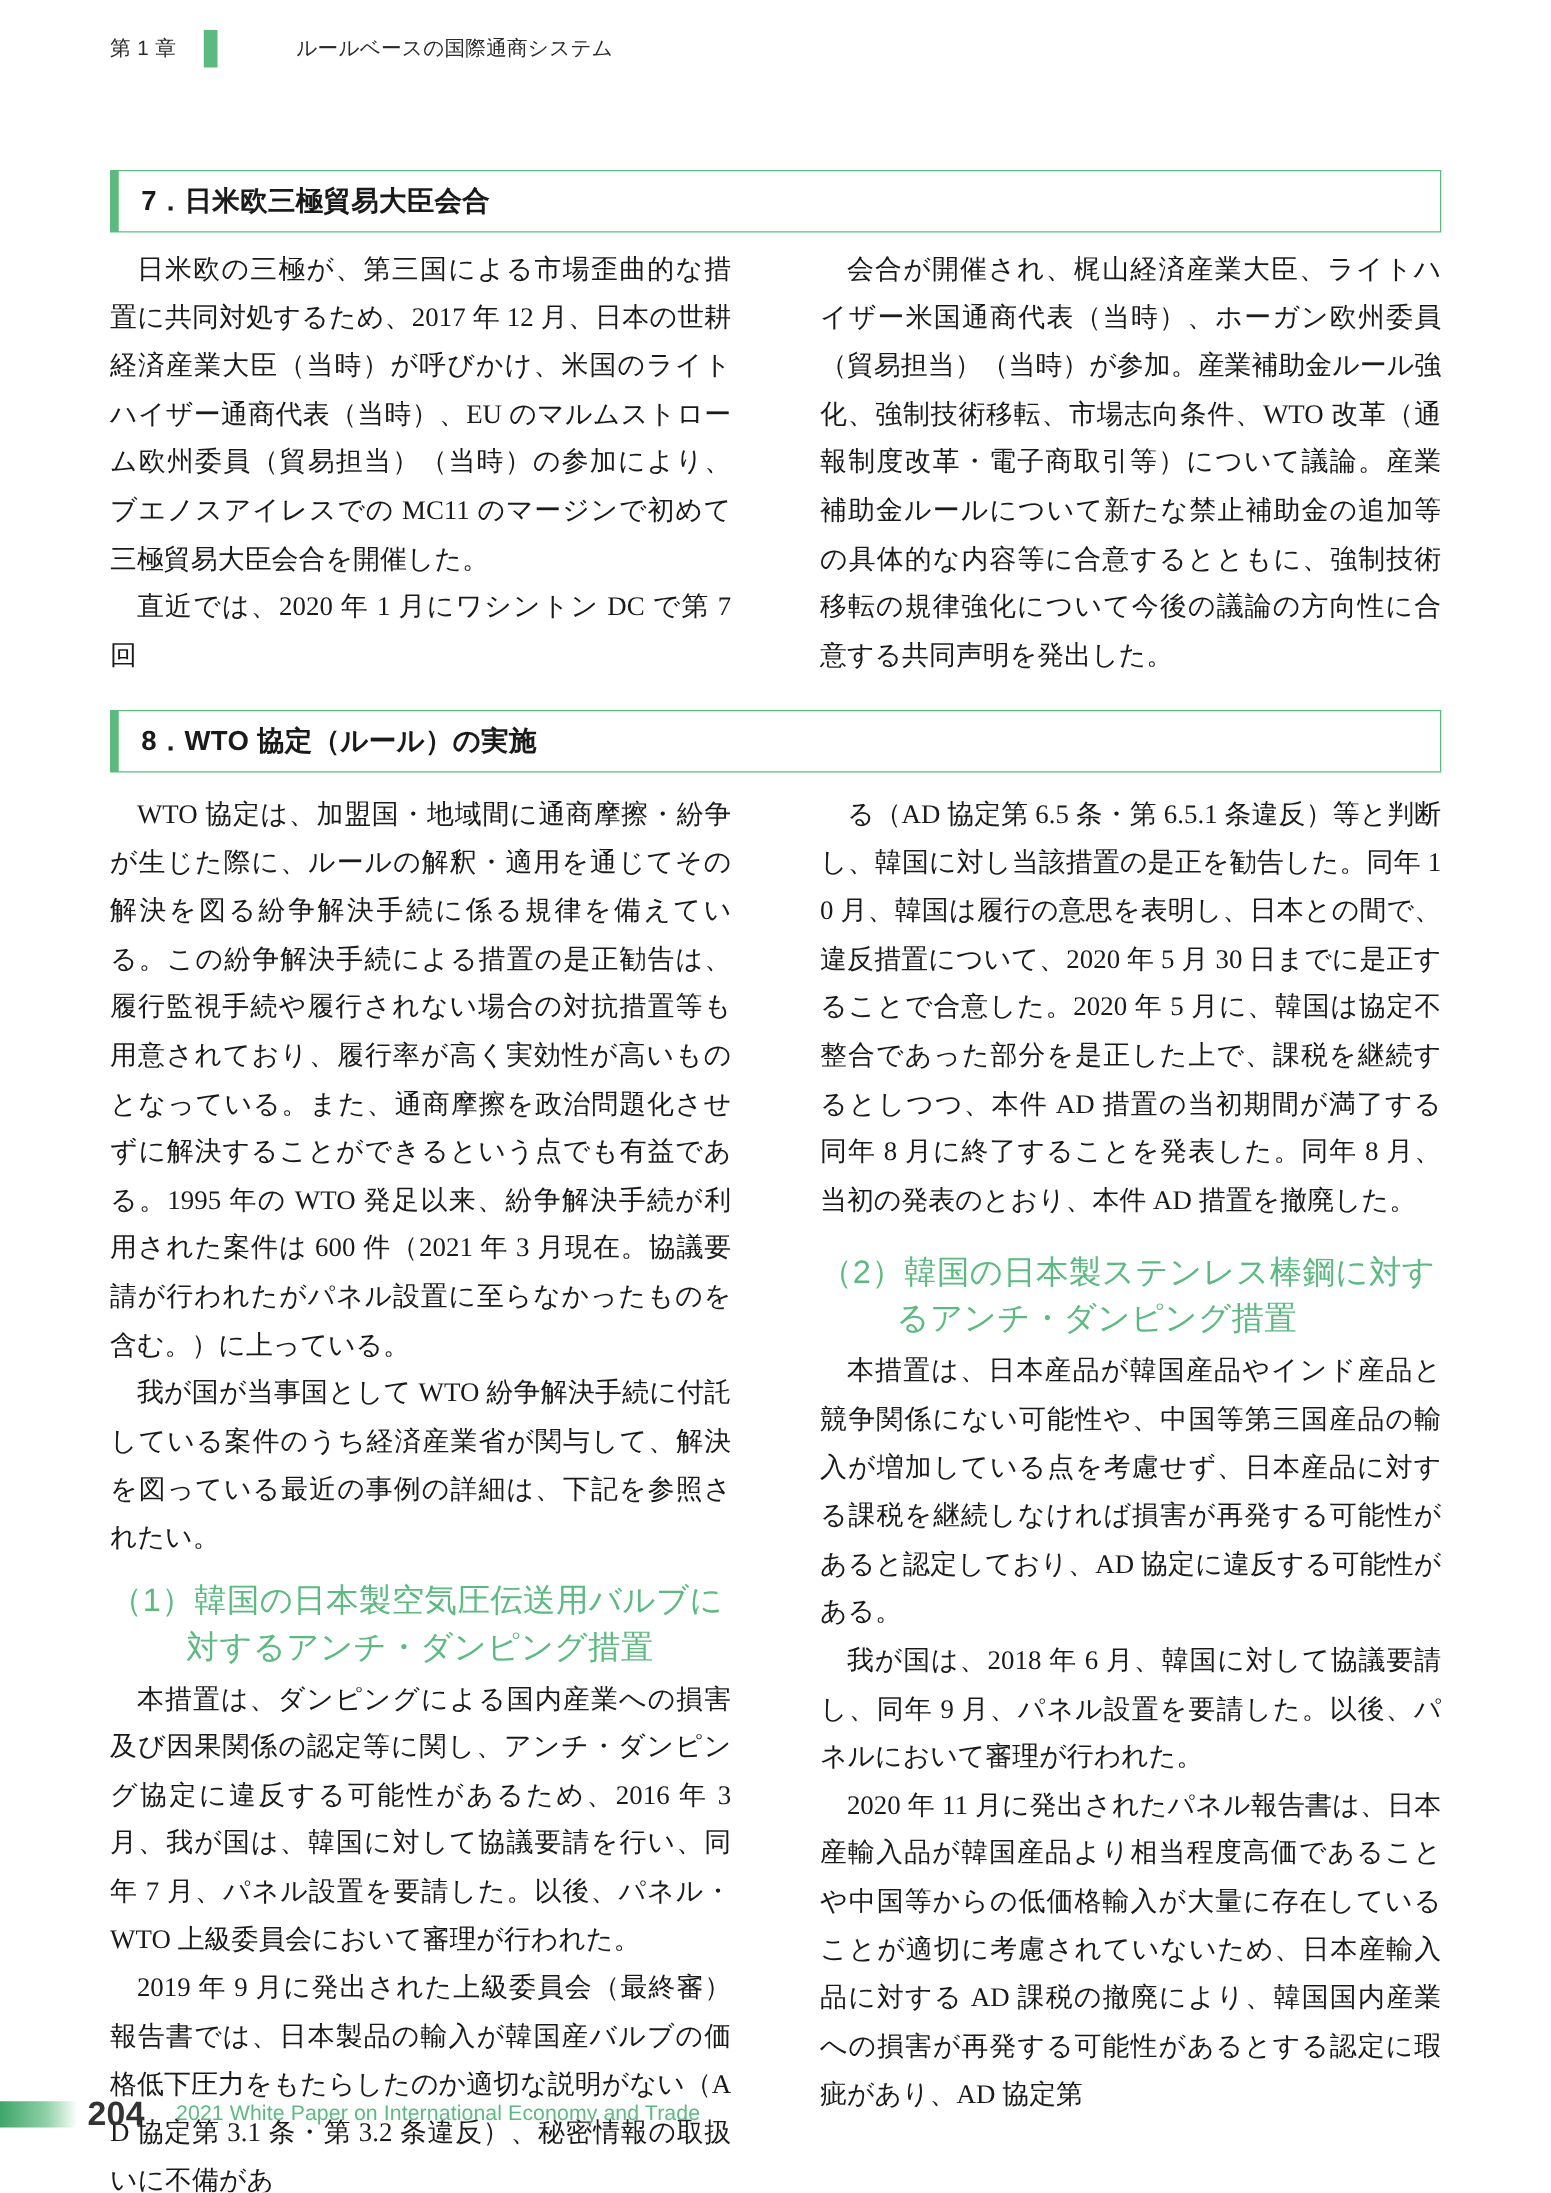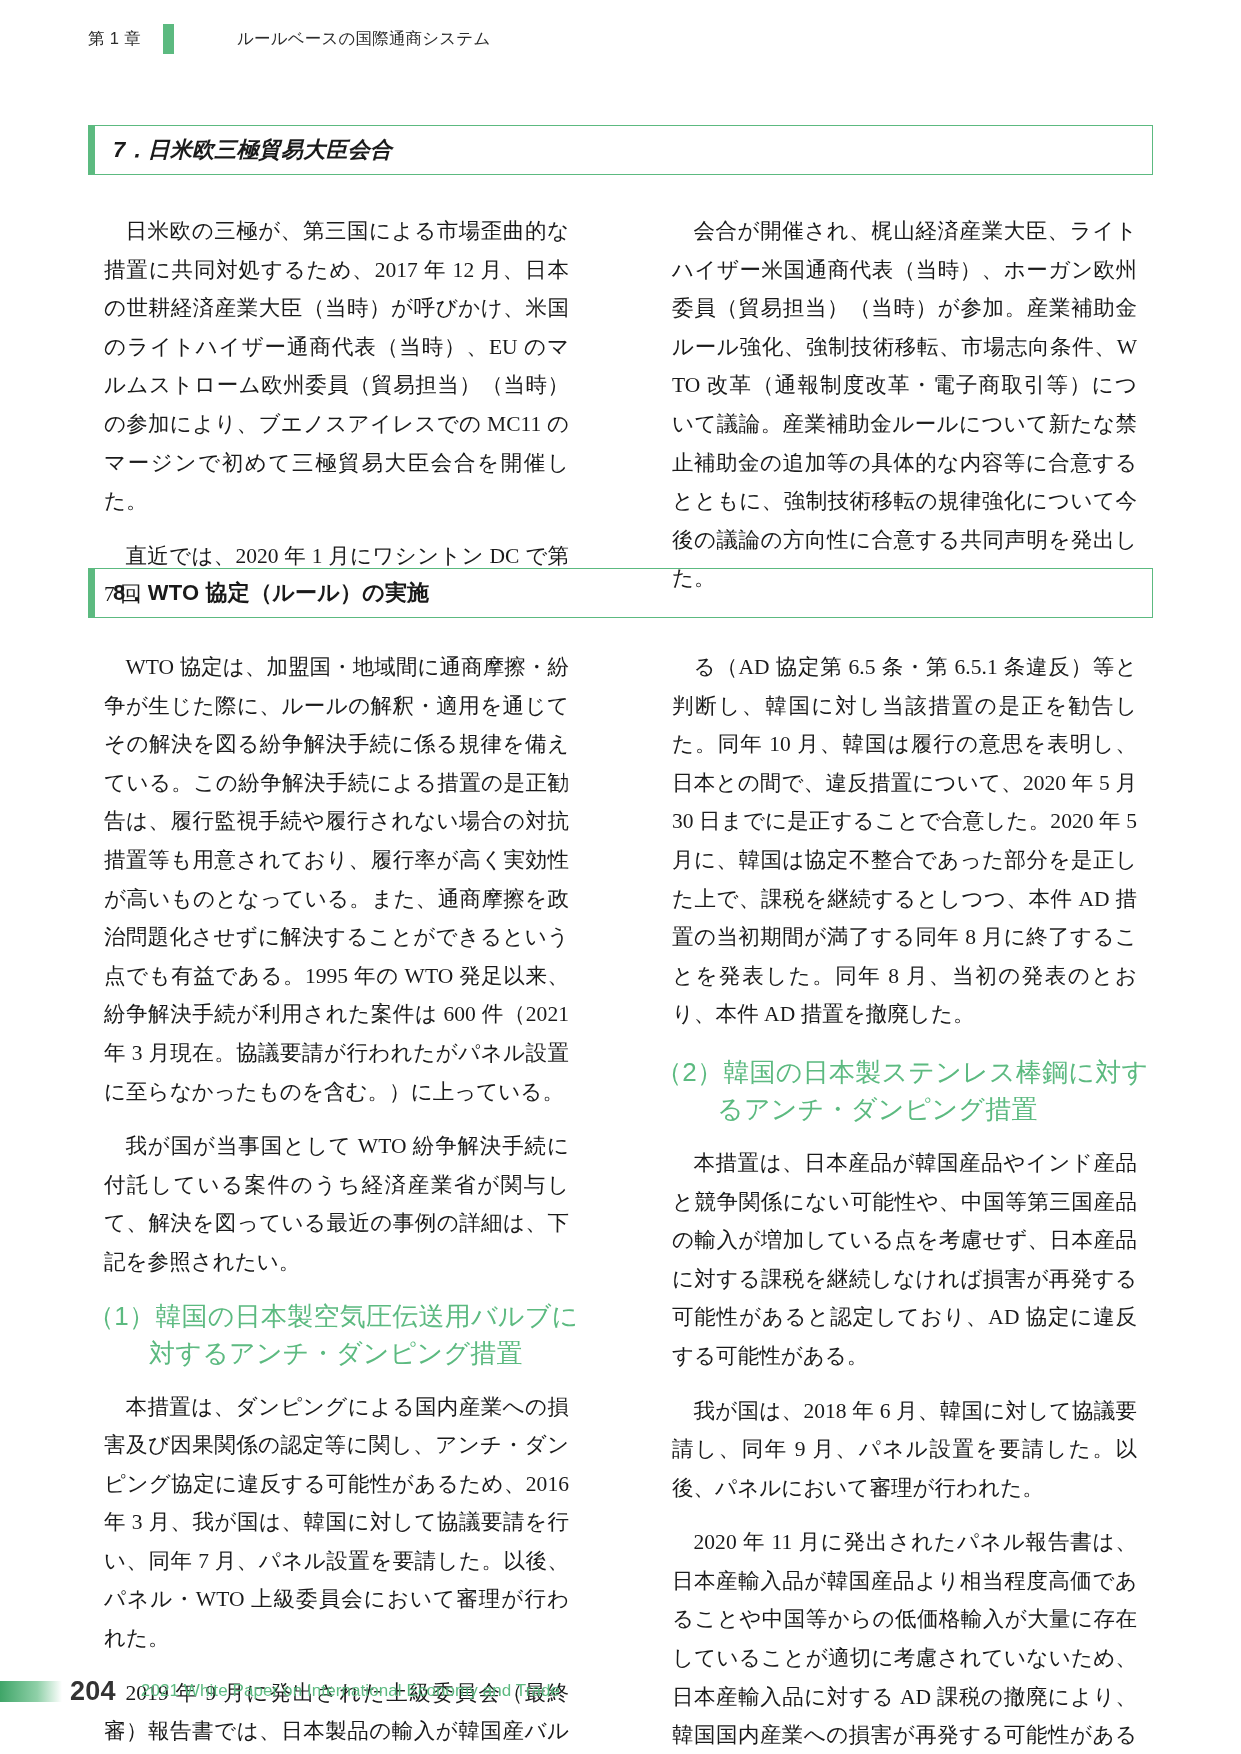--- a/index.html
+++ b/index.html
@@ -71,40 +71,40 @@
   }
   .section-box .section-title {
     font-family: "Liberation Sans", "DejaVu Sans", sans-serif;
     font-size: 22px;
     font-weight: bold;
     color: #1a1a1a;
     letter-spacing: 0.01em;
     white-space: nowrap;
   }
 
-  #sec7-box { top: 125px; font-style: italic; }
+  #sec7-box { top: 136px; }
   #sec8-box { top: 568px; }
 
   
   .columns {
     position: absolute;
     left: 88px;
     width: 1065px;
     display: flex;
     justify-content: space-between;
   }
   .col {
     width: 497px;
   }
 
   #sec7-body { top: 196px; }
   #sec8-body { top: 632px; }
 
   p.para {
-    margin: 16px;
+    margin: 0;
     font-size: 21.5px;
     line-height: 38.6px;
     text-align: justify;
     text-justify: inter-ideograph;
     text-indent: 1em;
     letter-spacing: 0.002em;
     word-break: break-all;
     color: #1a1a1a;
   }
   p.para + p.para { margin-top: 0; }

